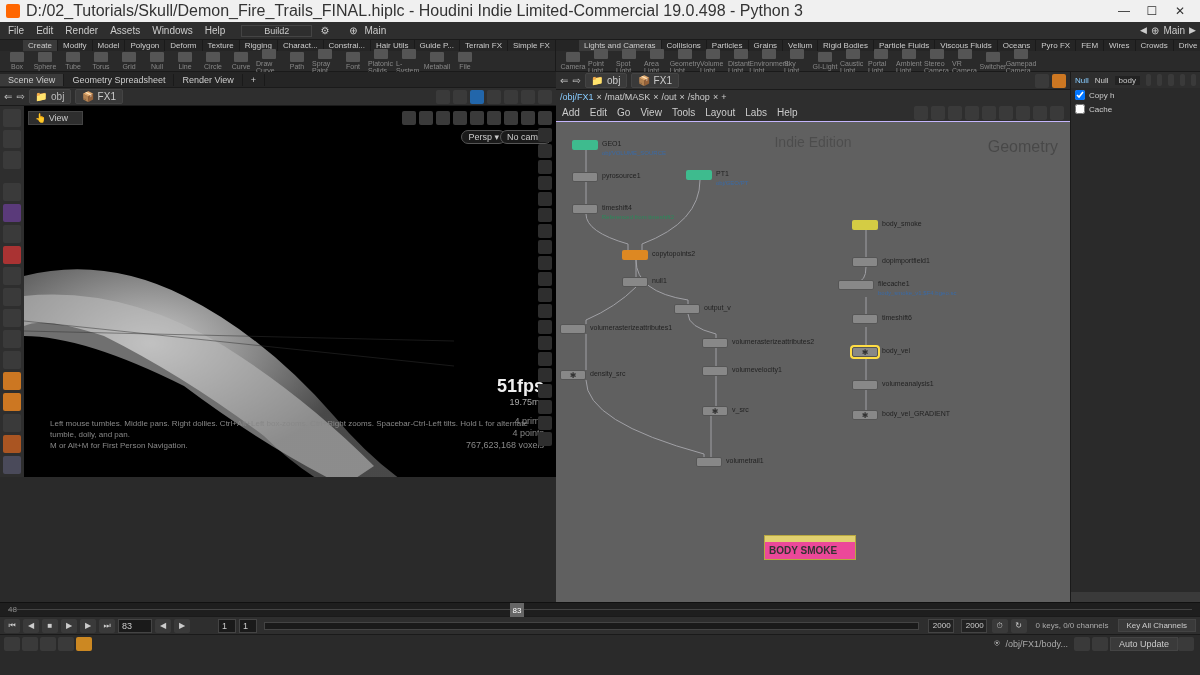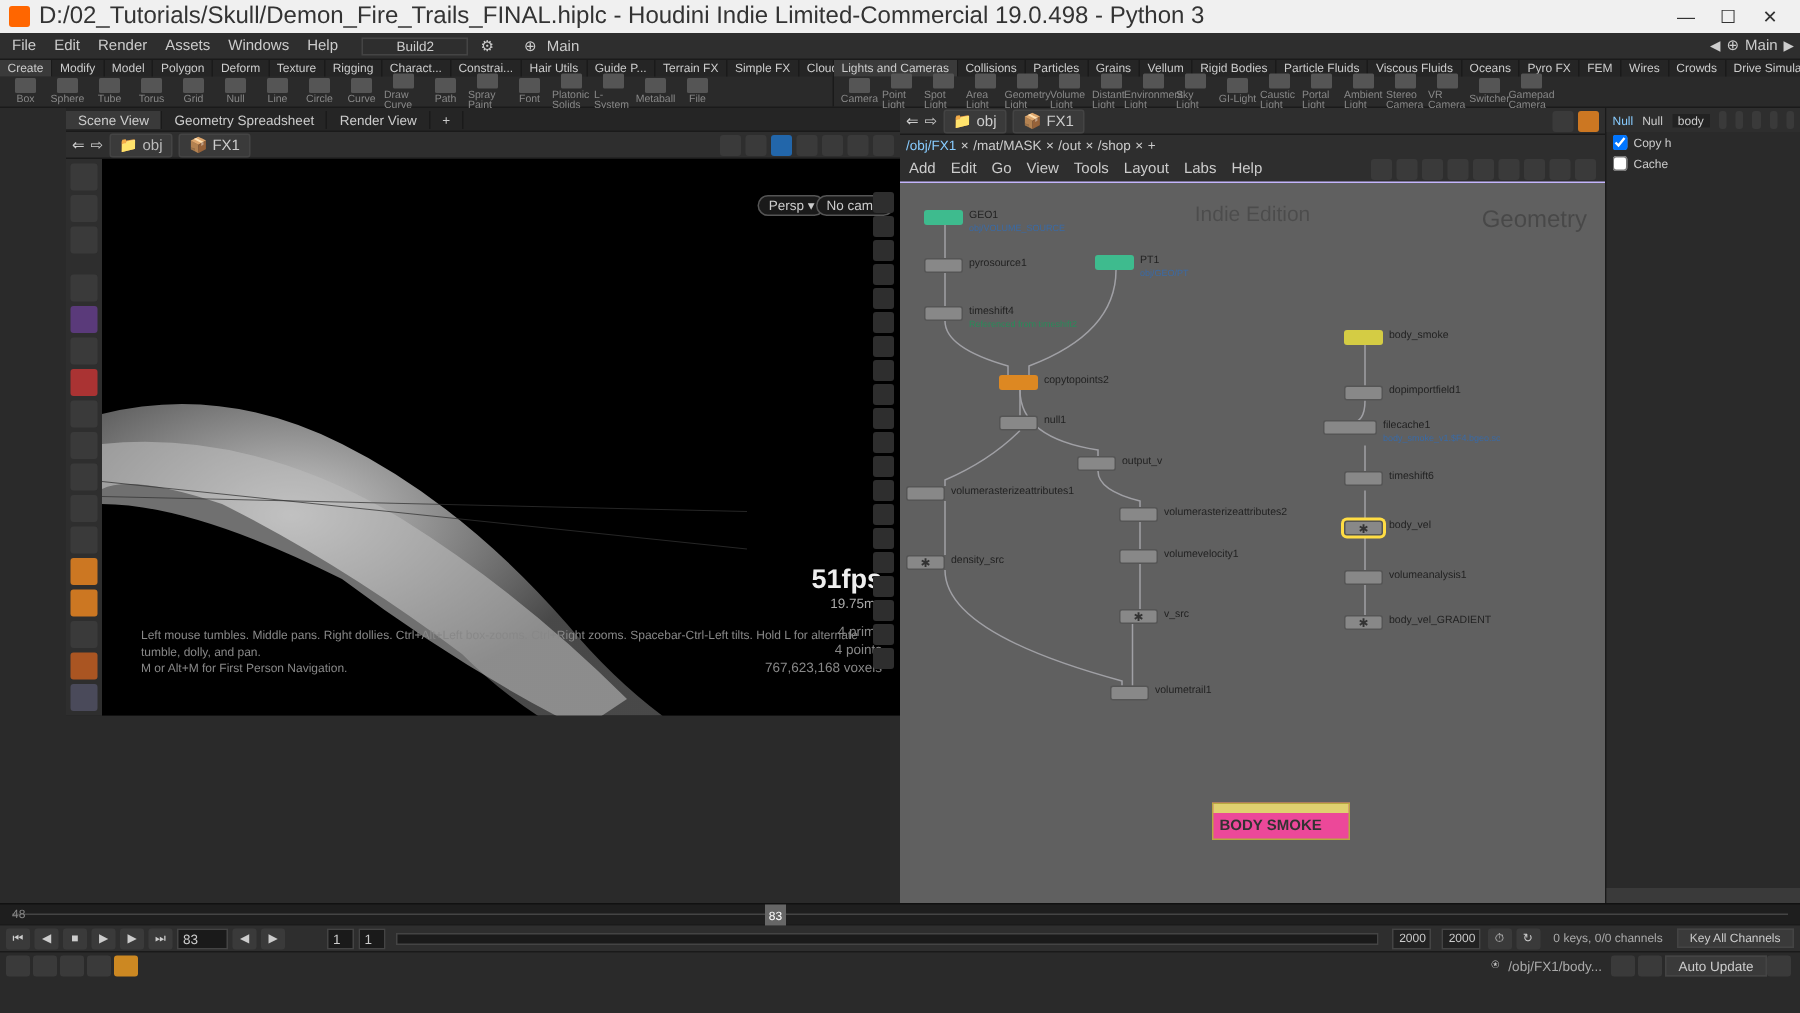--- a/index.html
+++ b/index.html
@@ -8,39 +8,39 @@
 .titlebar .logo { width: 14px; height: 14px; background: #ff6600; border-radius: 2px; margin-right: 6px; }
 .titlebar .title { flex: 1; font-size: 16px; }
 .titlebar .winbtn { width: 28px; text-align: center; font-size: 12px; color: #333; }
 .menubar { height: 18px; background: #2e2e2e; display: flex; align-items: center; padding: 0 4px; gap: 4px; font-size: 10px; border-bottom: 1px solid #1a1a1a; }
 .menubar span { padding: 1px 4px; }
 .menubar .build { border: 1px solid #444; padding: 0 18px; font-size: 9px; margin-left: 8px; }
 .menubar .main { margin-left: 8px; }
 .radialbar { position: absolute; right: 4px; top: 22px; height: 16px; display: flex; align-items: center; font-size: 10px; gap: 4px; }
 .radialbar .arrow { font-size: 9px; }
 .shelfrow { display: flex; height: 32px; background: #2a2a2a; border-bottom: 1px solid #1a1a1a; }
-.shelf-tabs-left, .shelf-tabs-right { display: flex; height: 12px; background: #252525; font-size: 8px; }
+.shelf-tabs-left, .shelf-tabs-right { display: flex; height: 12px; background: #252525; font-size: 8px; padding-left: 23px; }
 .shelf-tabs-left span, .shelf-tabs-right span { padding: 0 5px; border-right: 1px solid #1a1a1a; display: flex; align-items: center; white-space: nowrap; }
 .shelf-tabs-left .active, .shelf-tabs-right .active { background: #3a3a3a; }
 .shelf-tools { display: flex; height: 20px; align-items: center; gap: 2px; padding: 0 4px; }
 .shelf-tools .tool { display: flex; flex-direction: column; align-items: center; width: 26px; font-size: 7px; color: #888; }
 .shelf-tools .tool .ico { width: 14px; height: 10px; background: #555; border-radius: 1px; margin-bottom: 1px; }
 .shelf-left { width: 556px; display: flex; flex-direction: column; border-right: 1px solid #1a1a1a; }
 .shelf-right { flex: 1; display: flex; flex-direction: column; }
 .pane-tabs { height: 16px; background: #252525; display: flex; align-items: center; font-size: 9px; border-bottom: 1px solid #1a1a1a; }
 .pane-tabs span { padding: 1px 8px; border-right: 1px solid #1a1a1a; }
 .pane-tabs .active { background: #3a3a3a; }
 .pathbar { height: 18px; background: #2e2e2e; display: flex; align-items: center; padding: 0 4px; gap: 4px; font-size: 10px; border-bottom: 1px solid #1a1a1a; }
 .pathbar .chip { background: #3a3a3a; padding: 1px 6px; border-radius: 2px; border: 1px solid #444; }
 .pathbar .obj { color: #bbb; }
 .pathbar .rbtns { margin-left: auto; display: flex; gap: 3px; }
 .pathbar .rbtns .b { width: 14px; height: 14px; background: #3a3a3a; border-radius: 2px; }
 .pathbar .rbtns .b.blue { background: #2266aa; }
 .pathbar .rbtns .b.orange { background: #cc7722; }
-.main-split { display: flex; height: 530px; margin-left: 44px; }
+.main-split { display: flex; height: 530px; }
 .leftcol { width: 556px; display: flex; background: #1a1a1a; position: relative; }
 .lefttools { width: 24px; background: #2e2e2e; display: flex; flex-direction: column; gap: 3px; padding: 3px 3px; }
 .lefttools .t { width: 18px; height: 18px; background: #3a3a3a; border-radius: 2px; }
 .lefttools .t.lock { background: #5a3a7a; }
 .lefttools .t.red { background: #aa3333; }
 .lefttools .t.orange { background: #cc7722; }
 .lefttools .t.org2 { background: #aa5522; }
 .lefttools .t.mug { background: #4a4a5a; }
 .viewport { flex: 1; background: #000; position: relative; overflow: hidden; }
 .viewport .toolbar-top { position: absolute; top: 4px; left: 4px; right: 4px; display: flex; align-items: center; height: 16px; }
@@ -355,20 +355,34 @@
         <div class="t"></div>
         <div class="t"></div>
         <div class="t"></div>
         <div class="t orange"></div>
         <div class="t orange"></div>
         <div class="t"></div>
         <div class="t org2"></div>
         <div class="t mug"></div>
       </div>
       <div class="viewport">
+        <div class="toolbar-top">
+          <span class="view-dd">👆 <span>View</span></span>
+          <div class="top-icons">
+            <div class="i"></div>
+              <div class="i"></div>
+              <div class="i"></div>
+              <div class="i"></div>
+              <div class="i"></div>
+              <div class="i"></div>
+              <div class="i"></div>
+              <div class="i"></div>
+              <div class="i"></div>
+          </div>
+        </div>
         <span class="persp">Persp ▾</span>
         <span class="nocam">No cam ▾</span>
         <svg class="smoke" viewBox="0 0 430 280">
           <defs>
               <radialGradient id="sg" cx="30%" cy="30%">
                 <stop offset="0%" stop-color="#eee"></stop>
                 <stop offset="100%" stop-color="#555"></stop>
               </radialGradient>
             </defs>
           <path d="M 0 40 Q 80 20 160 60 Q 240 100 310 180 Q 360 240 420 270 L 380 280 Q 300 260 240 200 Q 160 140 80 100 Q 20 80 0 90 Z" fill="url(#sg)" opacity="0.85"></path>

